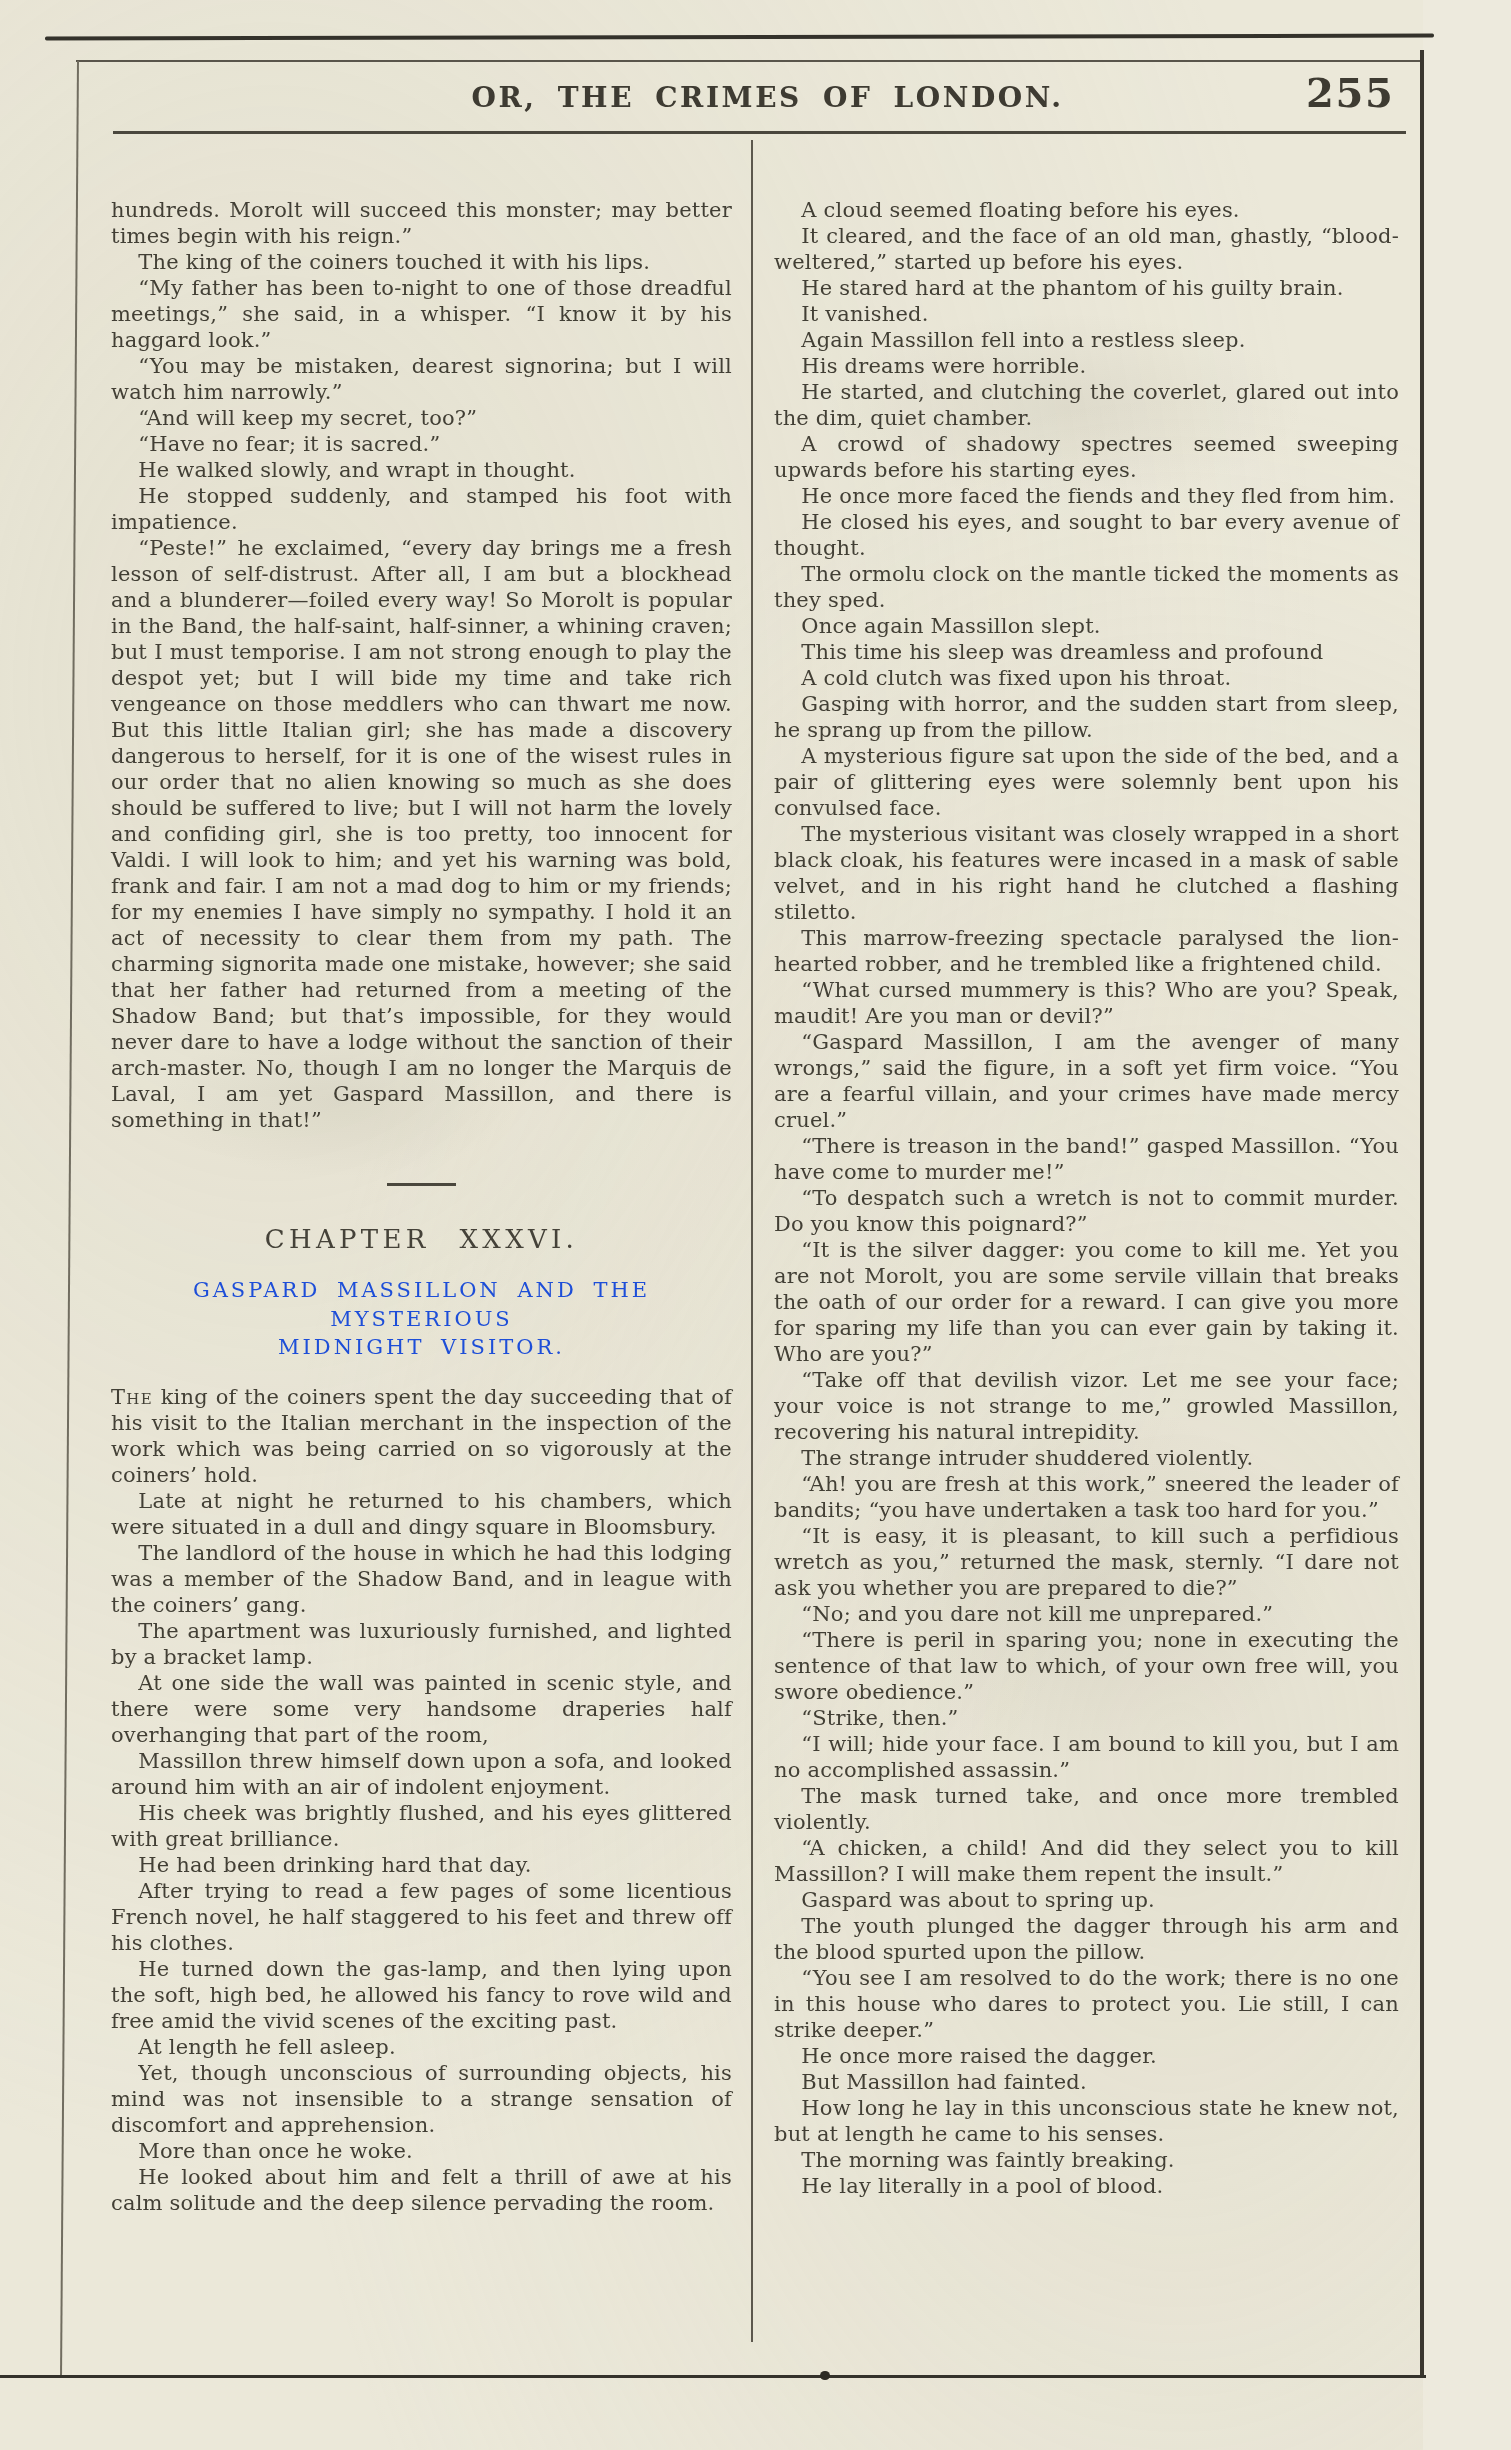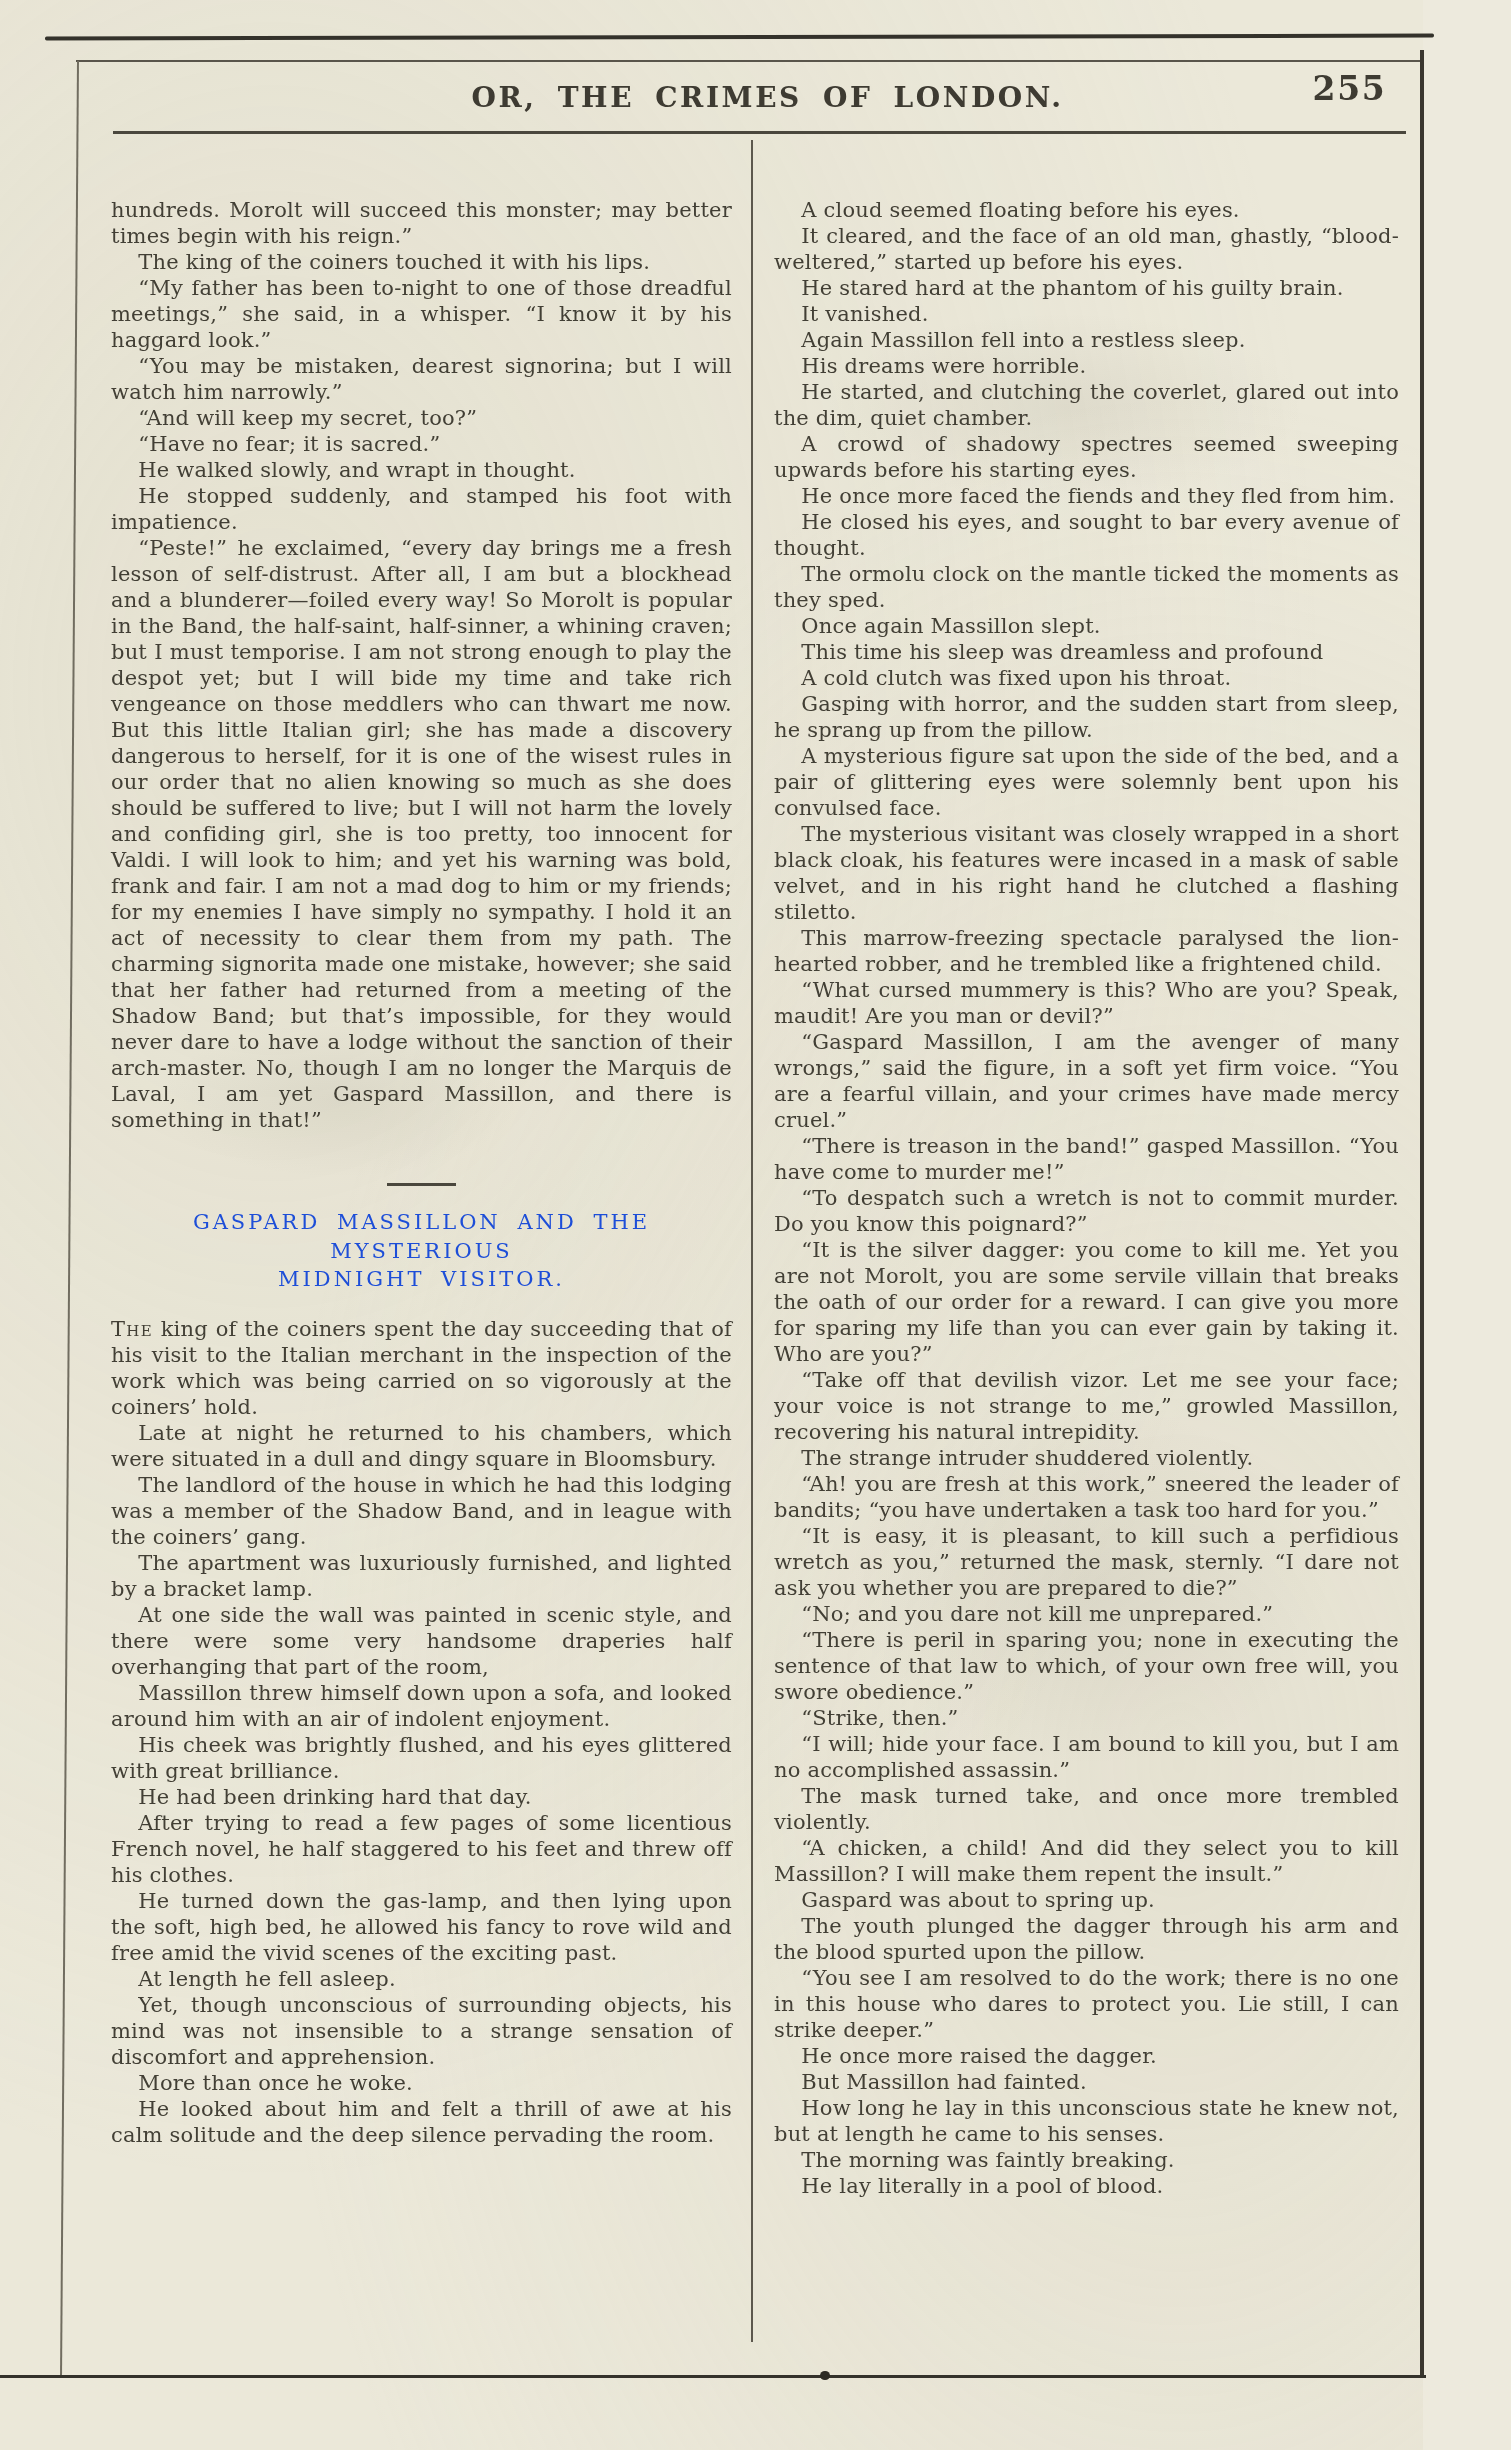--- a/index.html
+++ b/index.html
@@ -31,21 +31,21 @@
   .sm3 { left:848px; top:1403px; width:485px; height:364px; }
 
   
   .running-title {
     position:absolute; left:113px; top:73px; width:1293px; margin:8px;
     text-align:center; font-size:28px; font-weight:bold; letter-spacing:2.6px;
     word-spacing:8.7px; color:#3e3b32;
   }
   .page-number {
     position:absolute; left:1306px; top:69px; width:87px; margin:0;
-    text-align:center; font-size:33px; font-weight:bold; letter-spacing:1.7px; color:#3e3b32;
+    text-align:center; font-size:40px; font-weight:bold; letter-spacing:1.7px; color:#3e3b32;
   }
 
   
   .col { position:absolute; top:197px; color:#423f35; }
   .col-left  { left:111px; width:621px; }
   .col-right { left:774px; width:625px; }
   .col p {
     margin:0; text-indent:1.3em; text-align:justify;
     font-size:21px; line-height:26px; letter-spacing:0.2px;
     hyphens:auto; -webkit-hyphens:auto;
@@ -95,20 +95,21 @@
         <p>“My father has been to-night to one of those dreadful meetings,” she said, in a whisper. “I know it by his haggard look.”</p>
         <p>“You may be mistaken, dearest signorina; but I will watch him narrowly.”</p>
         <p>“And will keep my secret, too?”</p>
         <p>“Have no fear; it is sacred.”</p>
         <p>He walked slowly, and wrapt in thought.</p>
         <p>He stopped suddenly, and stamped his foot with impatience.</p>
         <p>“Peste!” he exclaimed, “every day brings me a fresh lesson of self-distrust. After all, I am but a blockhead and a blunderer—foiled every way! So Morolt is popular in the Band, the half-saint, half-sinner, a whining craven; but I must temporise. I am not strong enough to play the despot yet; but I will bide my time and take rich vengeance on those meddlers who can thwart me now. But this little Italian girl; she has made a discovery dangerous to herself, for it is one of the wisest rules in our order that no alien knowing so much as she does should be suffered to live; but I will not harm the lovely and confiding girl, she is too pretty, too innocent for Valdi. I will look to him; and yet his warning was bold, frank and fair. I am not a mad dog to him or my friends; for my enemies I have simply no sympathy. I hold it an act of necessity to clear them from my path. The charming signorita made one mistake, however; she said that her father had returned from a meeting of the Shadow Band; but that’s impossible, for they would never dare to have a lodge without the sanction of their arch-master. No, though I am no longer the Marquis de Laval, I am yet Gaspard Massillon, and there is something in that!”</p>
       </div>
 
     <div class="chapter-rule"></div>
+    <h2 class="chapter-heading">CHAPTER XXXVI.</h2>
     <div class="chapter-subtitle">GASPARD MASSILLON AND THE MYSTERIOUS</div>
     <div class="chapter-subtitle second">MIDNIGHT VISITOR.</div>
 
     <p class="opening"><span class="lead">The</span><span> king of the coiners spent the day succeeding that of his visit to the Italian merchant in the inspection of the work which was being carried on so vigorously at the coiners’ hold.</span></p>
 
     <div>
         <p>Late at night he returned to his chambers, which were situated in a dull and dingy square in Bloomsbury.</p>
         <p>The landlord of the house in which he had this lodging was a member of the Shadow Band, and in league with the coiners’ gang.</p>
         <p>The apartment was luxuriously furnished, and lighted by a bracket lamp.</p>
         <p>At one side the wall was painted in scenic style, and there were some very handsome draperies half overhanging that part of the room,</p>

